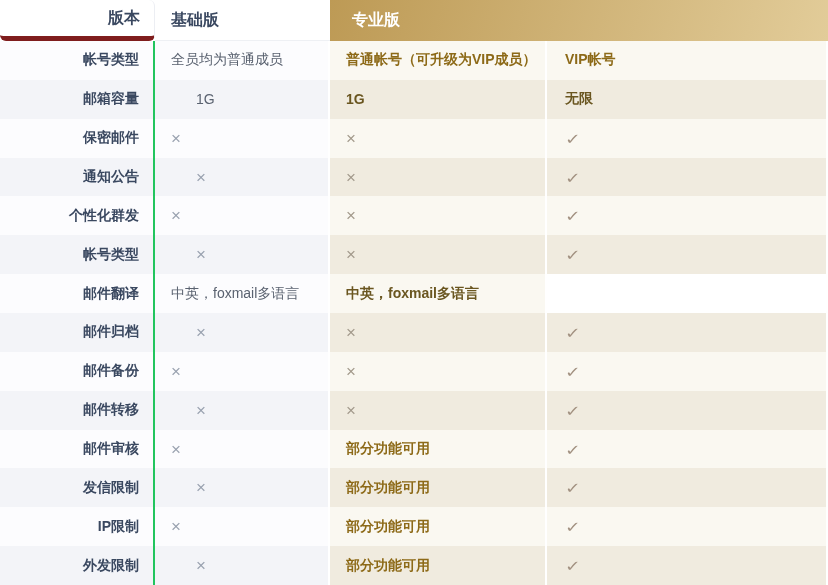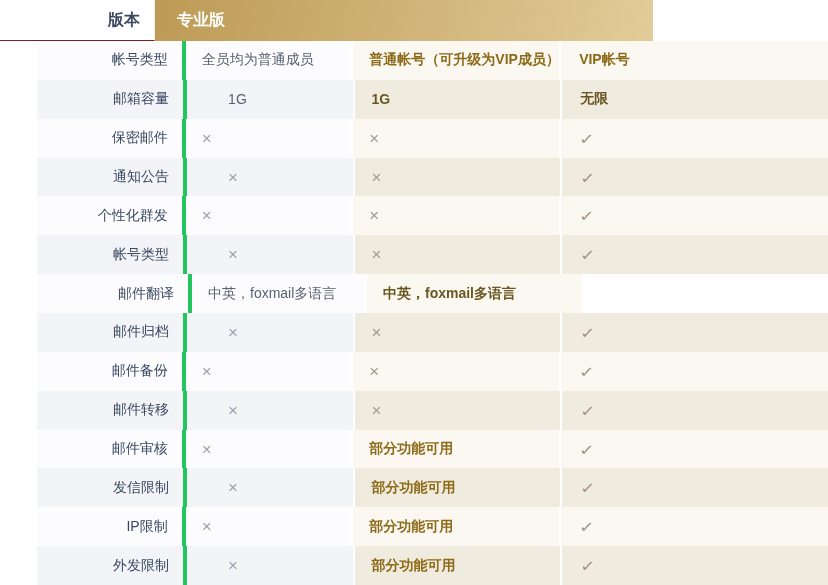--- a/index.html
+++ b/index.html
@@ -8,37 +8,37 @@
     font-family: "Liberation Sans", "DejaVu Sans", sans-serif;
   }
   .cmp-table { width: 828px; height: 585px; overflow: hidden; }
 
   
   .hrow { display: flex; height: 41px; }
   .hcell { box-sizing: border-box; display: flex; align-items: center; font-weight: 700; font-size: 16px; }
   .h-label {
     width: 155px; justify-content: flex-end; padding-right: 14px;
     background: #ffffff; color: var(--header_text, #3a4860);
-    border-bottom: 1px solid #7f1d1d; border-right: 1px solid #eceef3;
+    border-bottom: 5px solid #7f1d1d; border-right: 1px solid #eceef3; border-radius: 6px;
   }
   .h-basic {
     width: 175px; padding-left: 16px;
     background: #ffffff; color: var(--header_text, #3a4860);
     border-bottom: 1px solid #eef0f4;
   }
   .h-pro {
     width: 498px; padding-left: 22px; color: #ffffff;
     background: linear-gradient(105deg, var(--gold_grad_start, #bd9a55), var(--gold_grad_end, #e2cc99));
   }
 
   
   #rows { display: flex; flex-direction: column; height: 544px; }
   .row { display: flex; flex: 1 1 0; min-height: 0; }
   .cell { box-sizing: border-box; display: flex; align-items: center; font-size: 14px; overflow: hidden; white-space: nowrap; }
-  .c-label { width: 155px; justify-content: flex-end; padding-right: 14px; font-weight: 400; color: var(--label_text, #3a4860); border-right: 4px solid #22c55e; margin-left: 37px; }
+  .c-label { width: 155px; justify-content: flex-end; padding-right: 14px; font-weight: 700; color: var(--label_text, #3a4860); border-right: 2px solid #22c55e; }
   .c-basic { width: 175px; padding-left: 16px; color: var(--body_text, #5a6270); border-right: 2px solid #fff; }
   .c-pro   { width: 217px; padding-left: 16px; border-right: 2px solid #fff; }
   .c-vip   { width: 279px; padding-left: 18px; }
 
   .row.odd  .c-label, .row.odd  .c-basic { background: var(--stripe_white, #fcfcfe); }
   .row.even .c-label, .row.even .c-basic { background: var(--stripe_gray, #f3f4f8); padding-left: 41px; }
   .row.odd  .c-pro, .row.odd  .c-vip { background: var(--stripe_cream_light, #faf8f1); }
   .row.even .c-pro, .row.even .c-vip { background: var(--stripe_cream_dark, #f0ebdf); }
 
   .txt.gold  { color: var(--gold_text, #8d6a18); font-weight: 700; }
@@ -49,20 +49,21 @@
   .sym.cross.in-basic { color: var(--cross_gray, #9aa2b0); }
   .sym.cross.in-pro   { color: var(--cross_tan, #a39a8c); }
   .sym.check { font-size: 15px; color: var(--check_tan, #a29181); transform: scaleX(1.25); transform-origin: left center; }
 </style>
 </head>
 <body>
 
 <div class="cmp-table">
   <div class="hrow">
     <div class="hcell h-label">版本</div>
+    <div class="hcell h-basic">基础版</div>
     <div class="hcell h-pro">专业版</div>
   </div>
   <div id="rows">
       <div class="row odd">
         <div class="cell c-label">帐号类型</div>
         <div class="cell c-basic">
           <span class="txt">全员均为普通成员</span>
         </div>
         <div class="cell c-pro">
           <span class="txt gold">普通帐号（可升级为VIP成员）</span>

